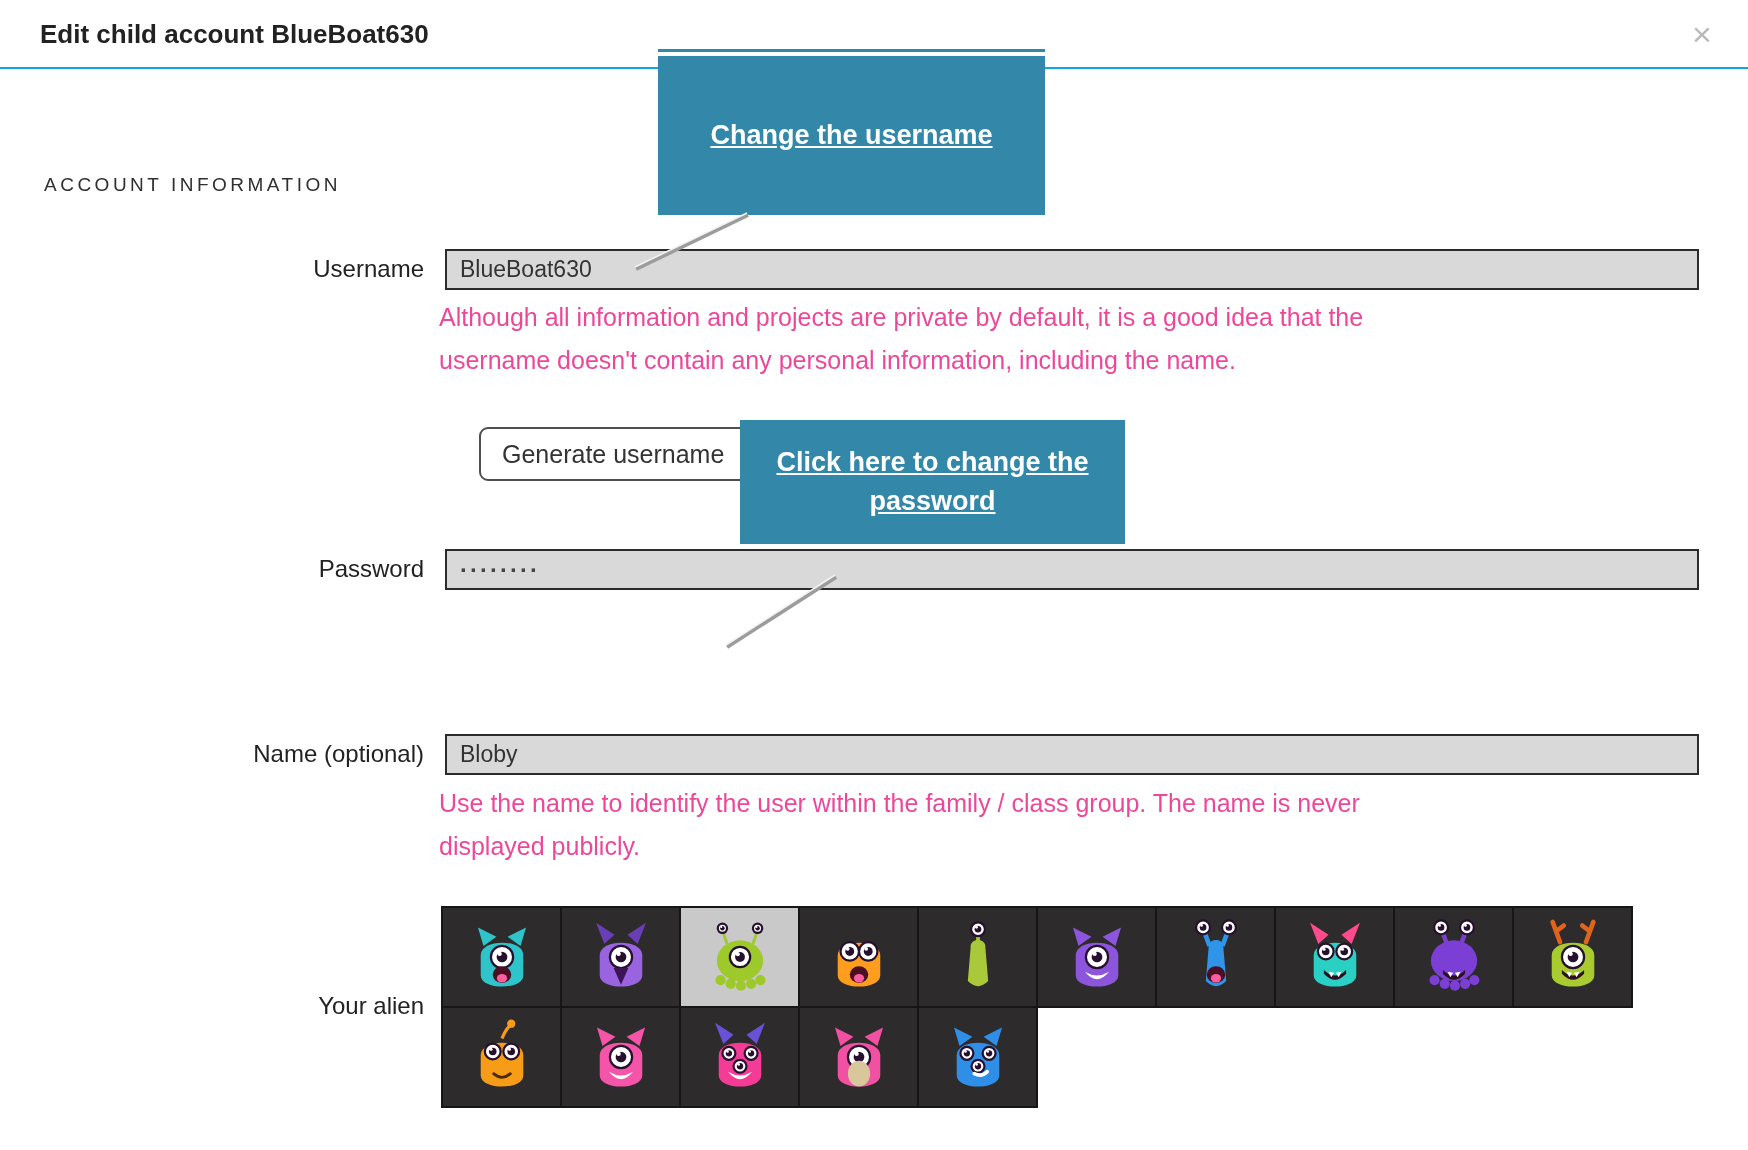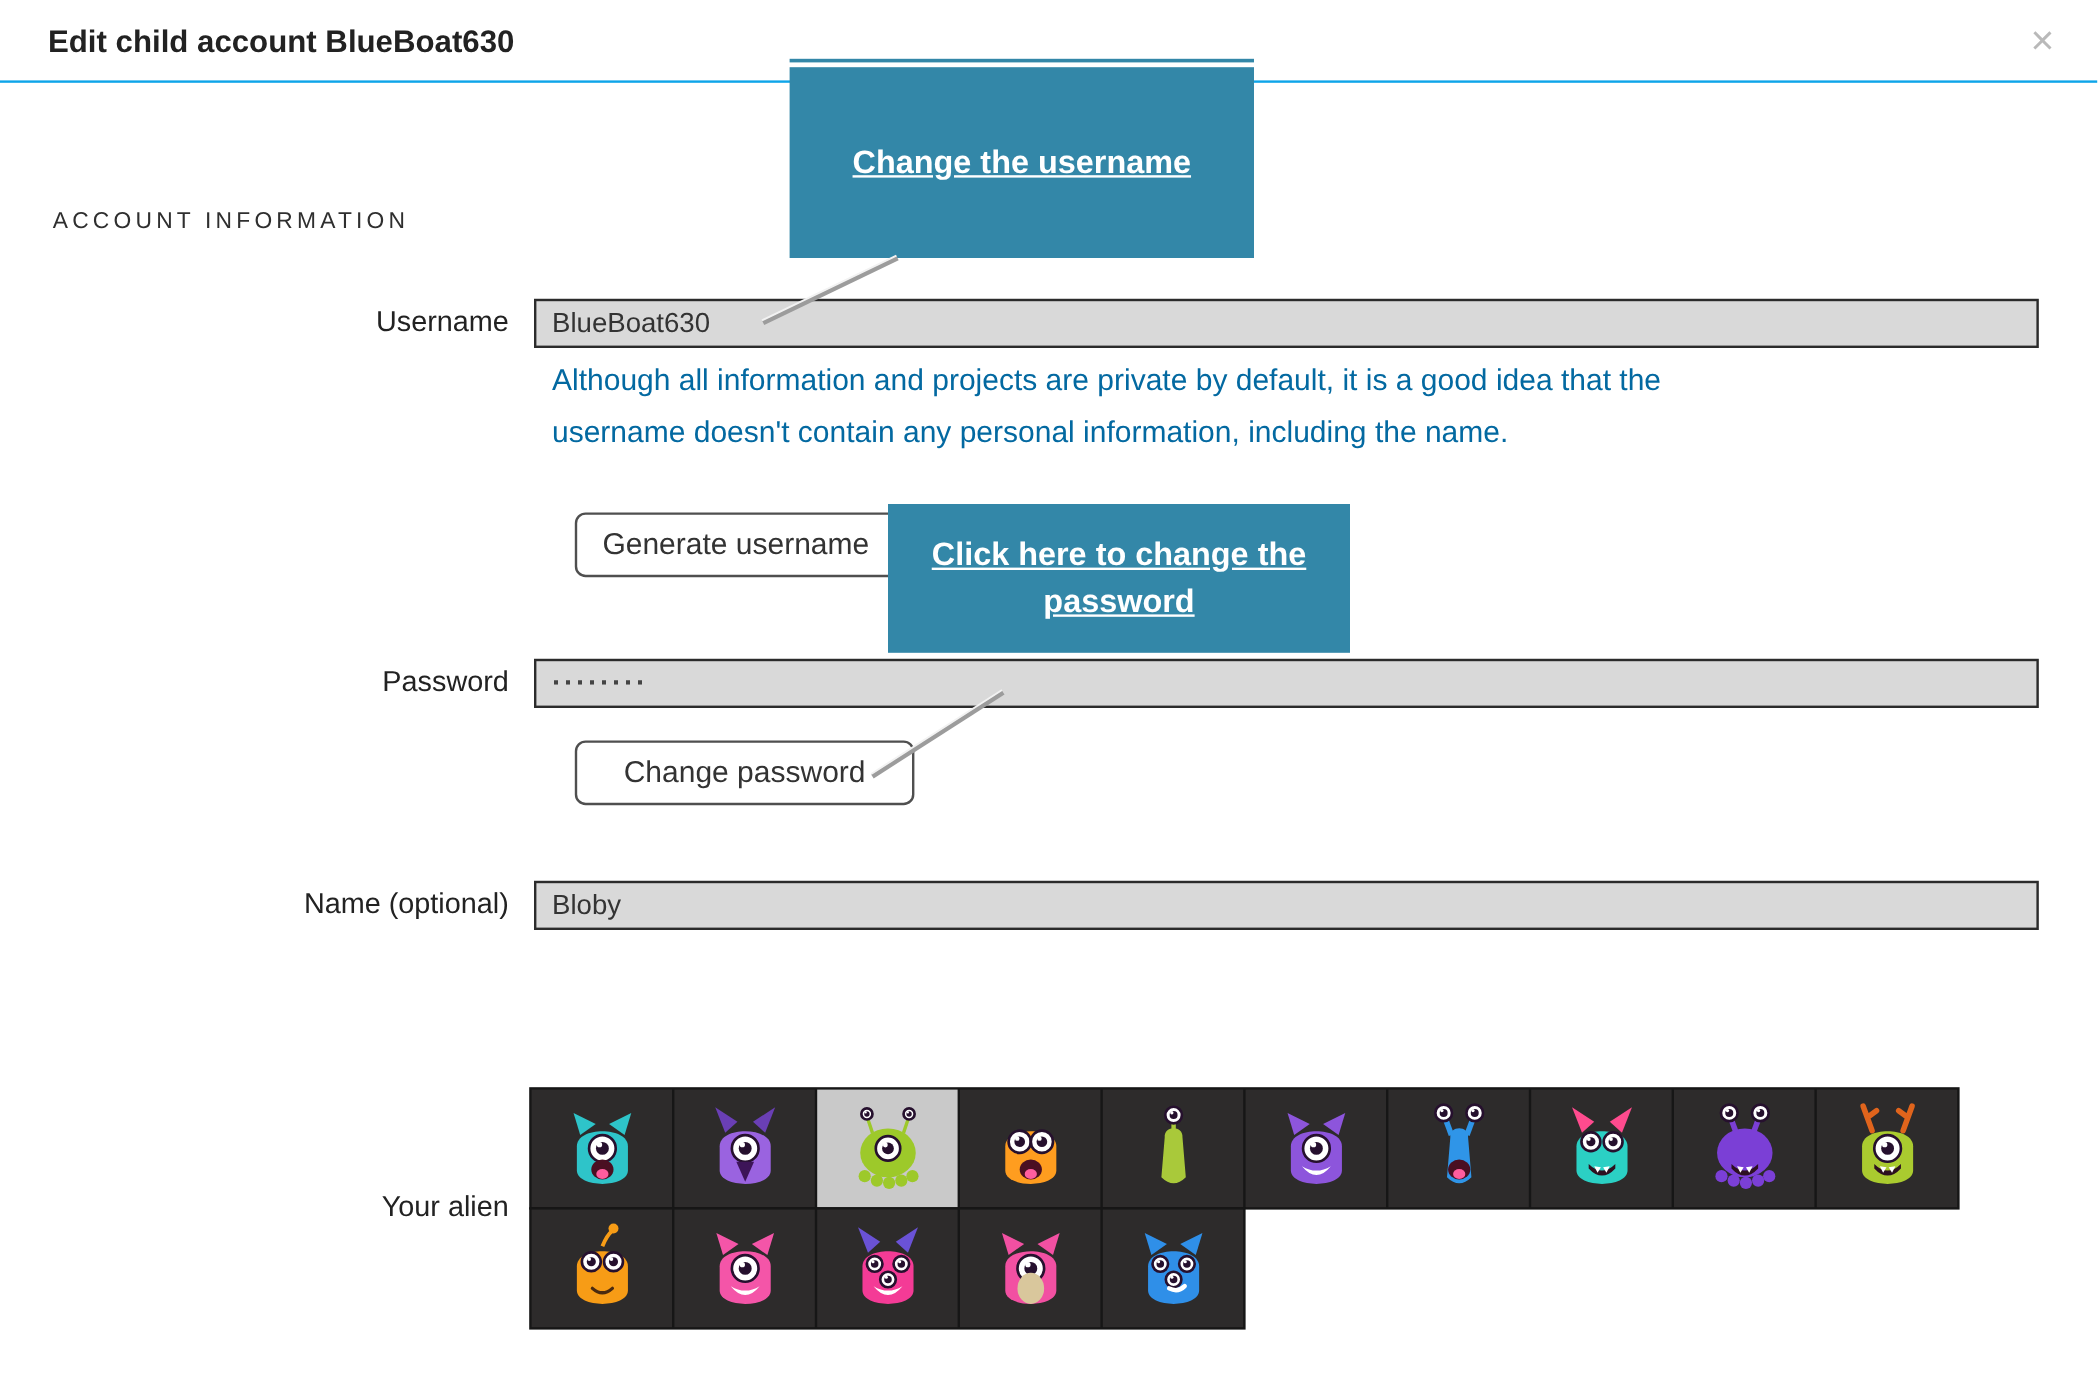--- a/index.html
+++ b/index.html
@@ -18,21 +18,21 @@
 
   
   .field-label{position:absolute;left:0;width:424px;text-align:right;font-size:24px;color:#222;}
 
   
   .text-input{position:absolute;left:445px;width:1254px;height:41px;background:#d9d9d9;
               border:2px solid #2b2b2b;box-sizing:border-box;font-size:23px;color:#333;
               display:flex;align-items:center;padding-left:13px;}
   .pw-dots{font-size:24px;font-weight:700;letter-spacing:2px;color:#444;line-height:20px;}
 
-  .help-text{position:absolute;left:460px;width:1230px;font-size:25px;line-height:43px;color:#0369a1;}
+  .help-text{position:absolute;left:439px;width:1230px;font-size:25px;line-height:43px;color:#ec4899;}
 
   .btn{position:absolute;background:#fff;border:2px solid #4f4f4f;border-radius:9px;
        font-size:25px;color:#333;display:flex;align-items:center;justify-content:center;
        box-sizing:border-box;cursor:pointer;margin-left:32px;}
 
   
   .tooltip{position:absolute;display:flex;align-items:center;justify-content:center;
            text-align:center;color:#fff;font-weight:700;font-size:27px;line-height:39px;
            z-index:40;padding:0 28px;box-sizing:border-box;text-decoration:underline;}
   .tooltip-topline{position:absolute;height:3px;z-index:40;}
@@ -67,27 +67,30 @@
     <div>username doesn't contain any personal information, including the name.</div>
   </div>
 
   <div class="btn" style="left:447px;top:427px;width:298px;height:54px;justify-content:flex-start;padding-left:21px;">Generate username</div>
 
   <div class="field-label" style="top:555px;">Password</div>
   <div class="text-input" style="top:549px;">
     <span class="pw-dots">········</span>
   </div>
 
-  <div class="btn" style="left:447px;top:617px;width:283px;height:54px;">Change password</div>
 
   <div class="field-label" style="top:740px;">Name (optional)</div>
   <div class="text-input" style="top:734px;">
     <span>Bloby</span>
   </div>
 
+  <div class="help-text" style="top:782px;">
+    <div>Use the name to identify the user within the family / class group. The name is never</div>
+    <div>displayed publicly.</div>
+  </div>
 
   <div class="field-label" style="top:992px;">Your alien</div>
   <div class="alien-row" style="left:441px;top:906px;" id="alien-row-1">
       <div class="alien-cell">
         <svg width="74" height="88" viewBox="0 0 80 88" xmlns="http://www.w3.org/2000/svg">
           <path d="M20 32 L14 12 L34 22 Z" fill="#2ec4c9"></path>
           <path d="M60 32 L66 12 L46 22 Z" fill="#2ec4c9"></path>
           <path d="M17 42 C17 24 63 24 63 42 L63 64 C63 80 17 80 17 64 Z" fill="#2ec4c9"></path>
           <circle cx="40" cy="44" r="12" fill="#fff" stroke="#26102e" stroke-width="2.4"></circle>
           <circle cx="40" cy="44" r="5.8" fill="#26102e"></circle>

